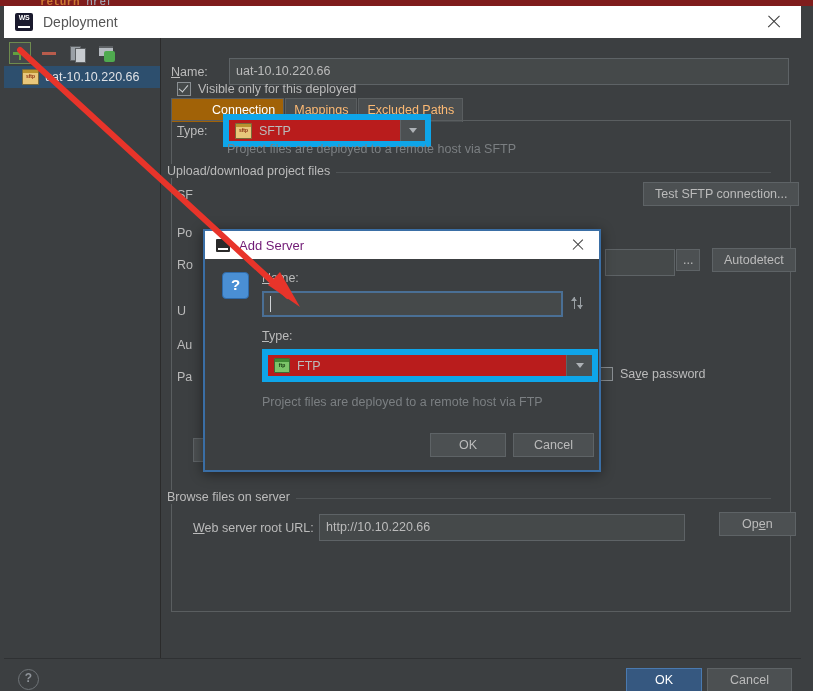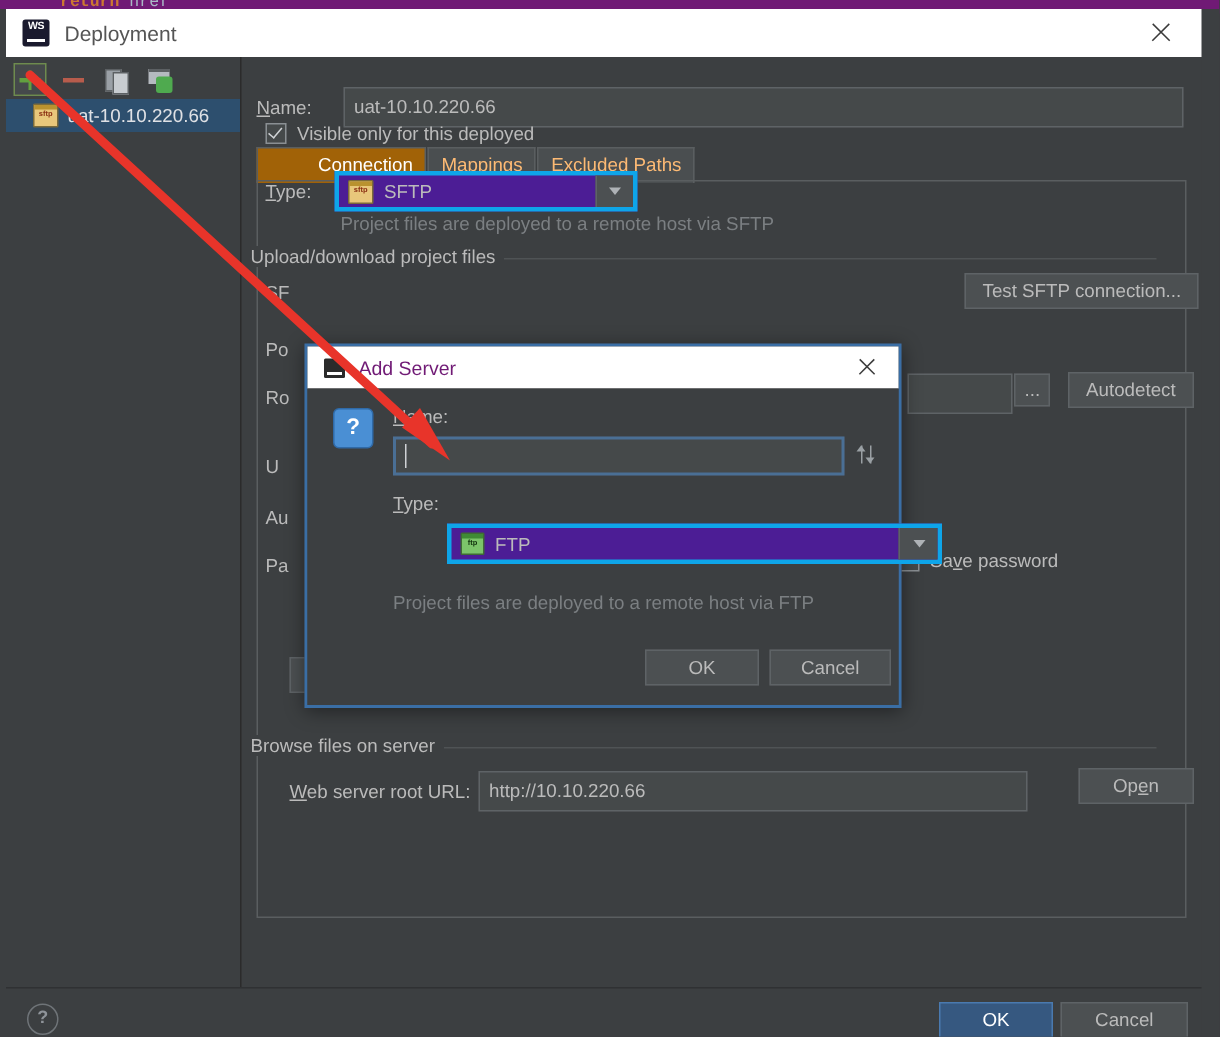--- a/index.html
+++ b/index.html
@@ -8,21 +8,21 @@
     background:#3c3f41;
     font-family:"Liberation Sans", sans-serif;
     font-size:12.5px;
     color:#bbbbbb;
     position:relative;
     -webkit-font-smoothing:antialiased;
   }
   
   #editor-strip{
     position:absolute;left:0;top:0;width:813px;height:9px;
-    background:#701a75;overflow:hidden;
+    background:#7f1d1d;overflow:hidden;
   }
   #editor-strip .code{
     position:absolute;left:40px;top:-4px;
     font-family:"Liberation Mono", monospace;font-size:11px;
     color:#cc7832;white-space:nowrap;
   }
   #editor-strip .code .kw{color:#cc7832;font-weight:bold;}
   #editor-strip .code .id{color:#a9b7c6;}
 
   
@@ -175,21 +175,21 @@
   .chk.checked:after{
     content:"";position:absolute;left:3px;top:0px;width:4px;height:8px;
     border:solid #d0d3d6;border-width:0 1.8px 1.8px 0;transform:rotate(40deg);
   }
   #visible-row{position:absolute;left:16px;top:44px;}
 
   
   #type-row{position:absolute;left:16px;top:76px;}
   #type-row .lbl{width:46px;}
   .combo{
-    width:196px;height:21px;background:#4c1d95;border:3px solid #0ea5e9;
+    width:196px;height:21px;background:#b91c1c;border:6px solid #0ea5e9;
     display:flex;align-items:center;position:relative;cursor:default;text-align:center;
   }
   .combo .val{display:flex;align-items:center;gap:7px;padding-left:6px;font-size:12.5px;color:#bbbbbb;}
   .combo .arrow-btn{
     position:absolute;right:0;top:0;width:24px;height:21px;
     background:#4c5052;border-left:1px solid #5e6366;
     display:flex;align-items:center;justify-content:center;
   }
   .combo .arrow-btn:after{
     content:"";border-left:4px solid transparent;border-right:4px solid transparent;
@@ -320,21 +320,21 @@
     border-left:3.4px solid transparent;border-right:3.4px solid transparent;
     border-bottom:4.5px solid #9aa0a4;
   }
   #modal-sort-icon .dn:after{
     content:"";position:absolute;left:-2.8px;bottom:0;
     border-left:3.4px solid transparent;border-right:3.4px solid transparent;
     border-top:4.5px solid #9aa0a4;
   }
   #modal-type-label{position:absolute;left:57px;top:70px;font-size:12.5px;color:#bbbbbb;}
   #modal-type-combo{
-    position:absolute;left:57px;top:90px;width:324px;height:21px;margin-left:36px;
+    position:absolute;left:57px;top:90px;width:324px;height:21px;
   }
   #modal-type-combo .arrow-btn{width:25px;}
   #modal-type-hint{position:absolute;left:57px;top:136px;color:#7b7f82;font-size:12.5px;}
   #modal-ok{position:absolute;left:225px;top:174px;padding:4px 28px;}
   #modal-cancel{position:absolute;left:308px;top:174px;padding:4px 20px;}
 
   
   #arrow-overlay{
     position:absolute;left:0;top:0;width:813px;height:691px;
     pointer-events:none;z-index:60;

